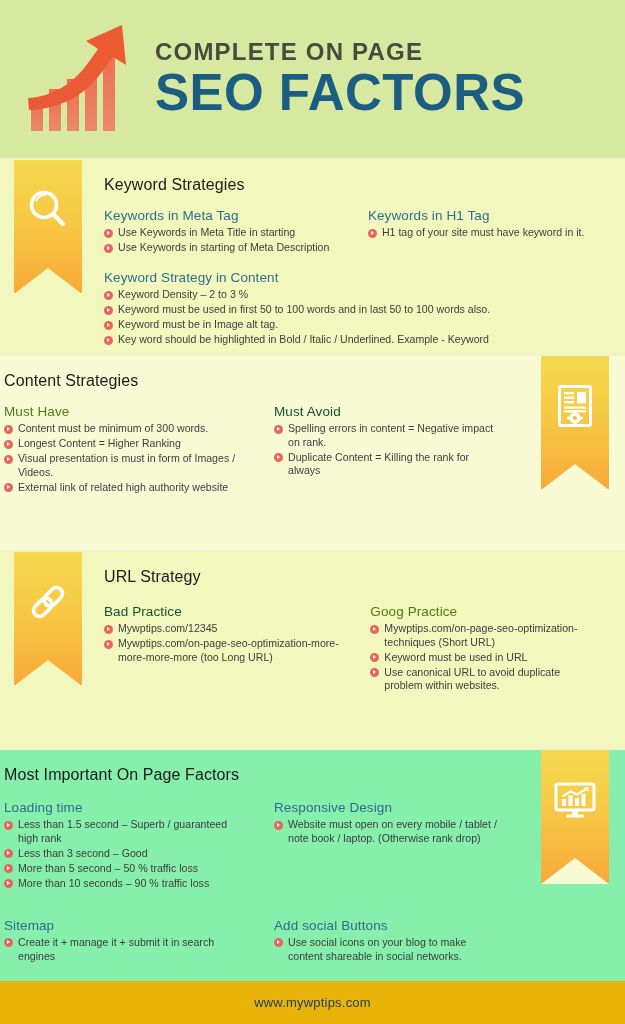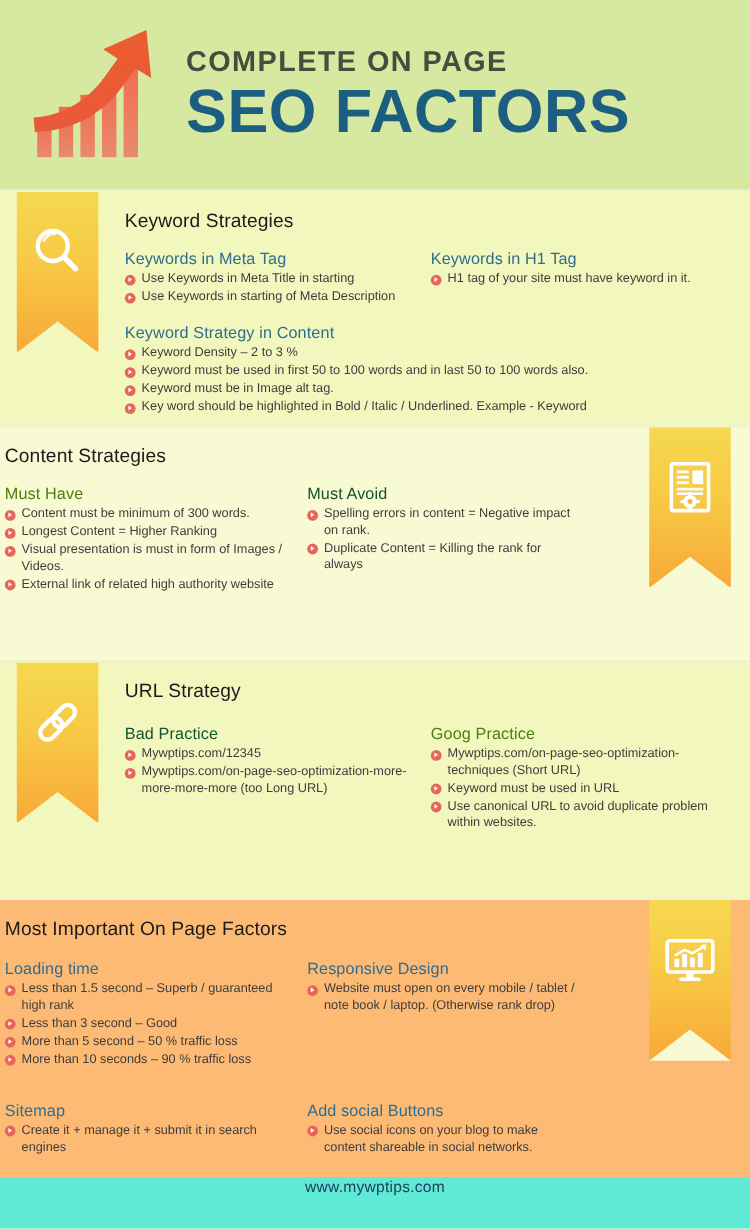--- a/index.html
+++ b/index.html
@@ -59,21 +59,21 @@
 
   
   .section {
     position: relative;
     box-sizing: border-box;
     overflow: hidden;
   }
   .sec-1 { height: 194px; background: #f2f7bd; }
   .sec-2 { height: 194px; background: #f8fad4; }
   .sec-3 { height: 196px; background: #f2f7bd; }
-  .sec-4 { height: 242px; background: #fdba74; }
+  .sec-4 { height: 242px; background: #86efac; }
 
   .sec-divider {
     height: 2px;
     background: #eef3cd;
   }
 
   
   .ribbon {
     position: absolute;
     top: 0;
@@ -117,20 +117,21 @@
     font-size: 16px;
     color: #1b1b1b;
     font-weight: 400;
     margin: 16px 0 0 0;
     letter-spacing: 0.1px;
   }
 
   .cols {
     display: flex;
     margin-top: 14px;
+    gap: 18px;
   }
   .col {
     box-sizing: border-box;
     padding-right: 10px;
   }
 
   .sub-head {
     font-size: 13.5px;
     font-weight: 400;
     margin-bottom: 3px;
@@ -177,23 +178,23 @@
 
   .block-gap { margin-top: 14px; }
 
   
   .footer {
     position: absolute;
     left: 0;
     bottom: 0;
     width: 625px;
     height: 43px;
-    background: #5eead4;
+    background: #eab308;
     display: flex;
-    align-items: flex-start;
+    align-items: center;
     justify-content: center;
   }
   .footer-text {
     font-size: 13px;
     color: #21405e;
     letter-spacing: 0.2px;
   }
 </style>
 </head>
 <body>

